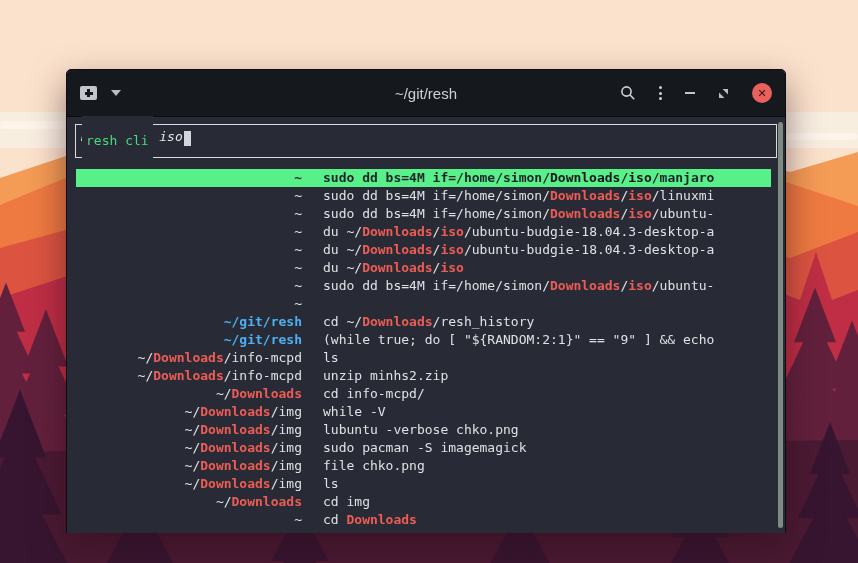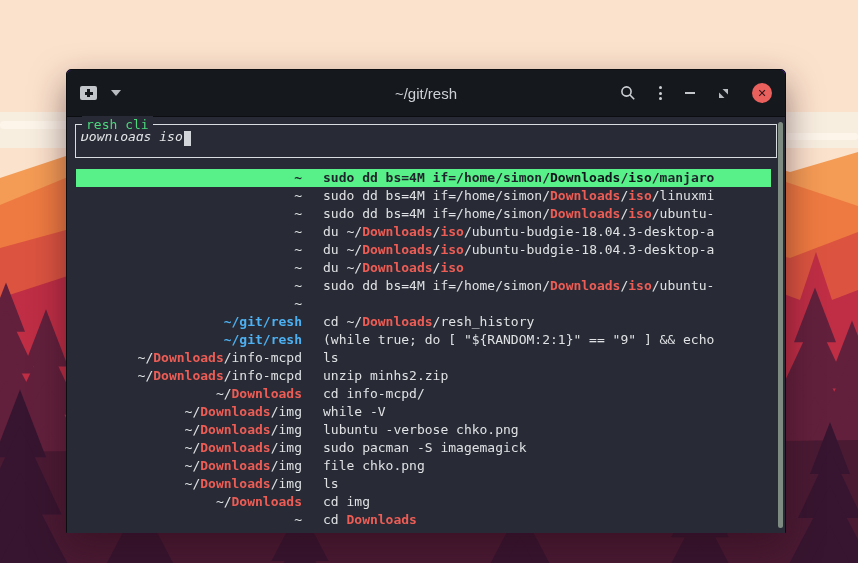--- a/index.html
+++ b/index.html
@@ -28,21 +28,21 @@
   .close-circle{width:20px;height:20px;border-radius:50%;background:#e9605d;
     display:flex;align-items:center;justify-content:center;color:#311318;
     font-size:11px;font-weight:bold;line-height:1;}
 
   
   .term{position:relative;height:416px;background:#282b35;
     font-family:"DejaVu Sans Mono","Liberation Mono",monospace;font-size:13px;line-height:18px;}
   .searchbox{position:absolute;left:8px;top:7px;width:702px;height:34px;
     border:1px solid #d9dce0;box-sizing:border-box;}
   .searchbox-label{position:absolute;top:-9px;left:6px;background:#282b35;
-    padding:0 4px;color:#4cd97d;font-size:13px;}
+    padding:16px 4px;color:#4cd97d;font-size:13px;}
   .search-line{display:flex;align-items:flex-end;padding:3px 5px;color:#e3e5e8;white-space:pre;font-style:italic;}
   .cursor-block{width:7px;height:15px;background:#d2d5d9;margin-left:1px;}
 
   .rows{position:absolute;top:52px;left:9px;width:695px;}
   .row{display:flex;height:18px;white-space:pre;overflow:hidden;align-items:center;}
   .pwd{width:226px;flex:none;text-align:right;overflow:hidden;}
   .cmd{margin-left:21px;flex:1;overflow:hidden;}
   .sg-n{color:#dfe1e4;}
   .sg-m{color:#ed5c55;font-weight:bold;}
   .sg-d{color:#4cb0f2;font-weight:bold;}

